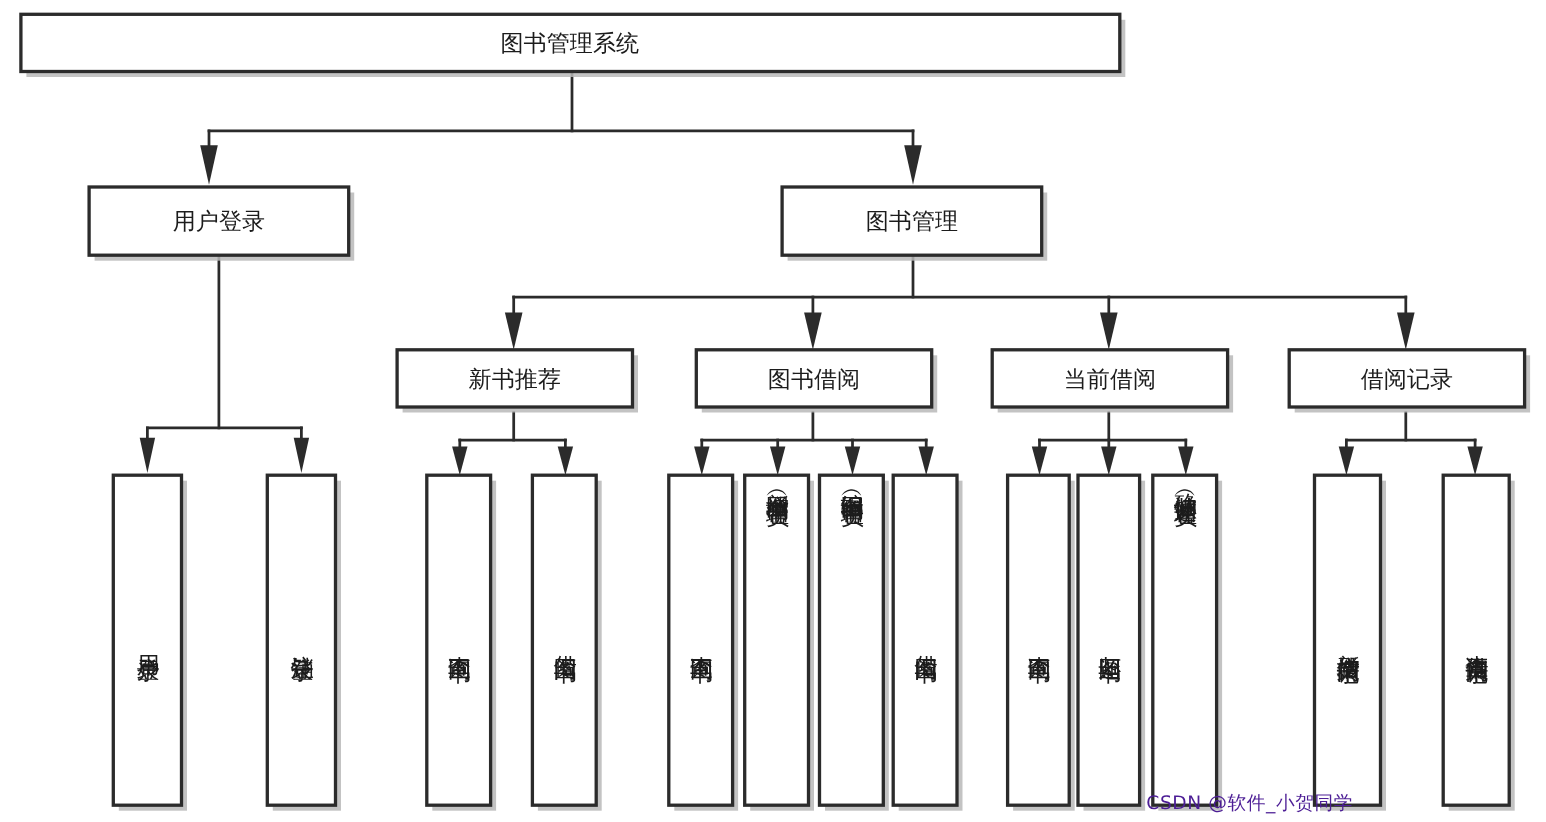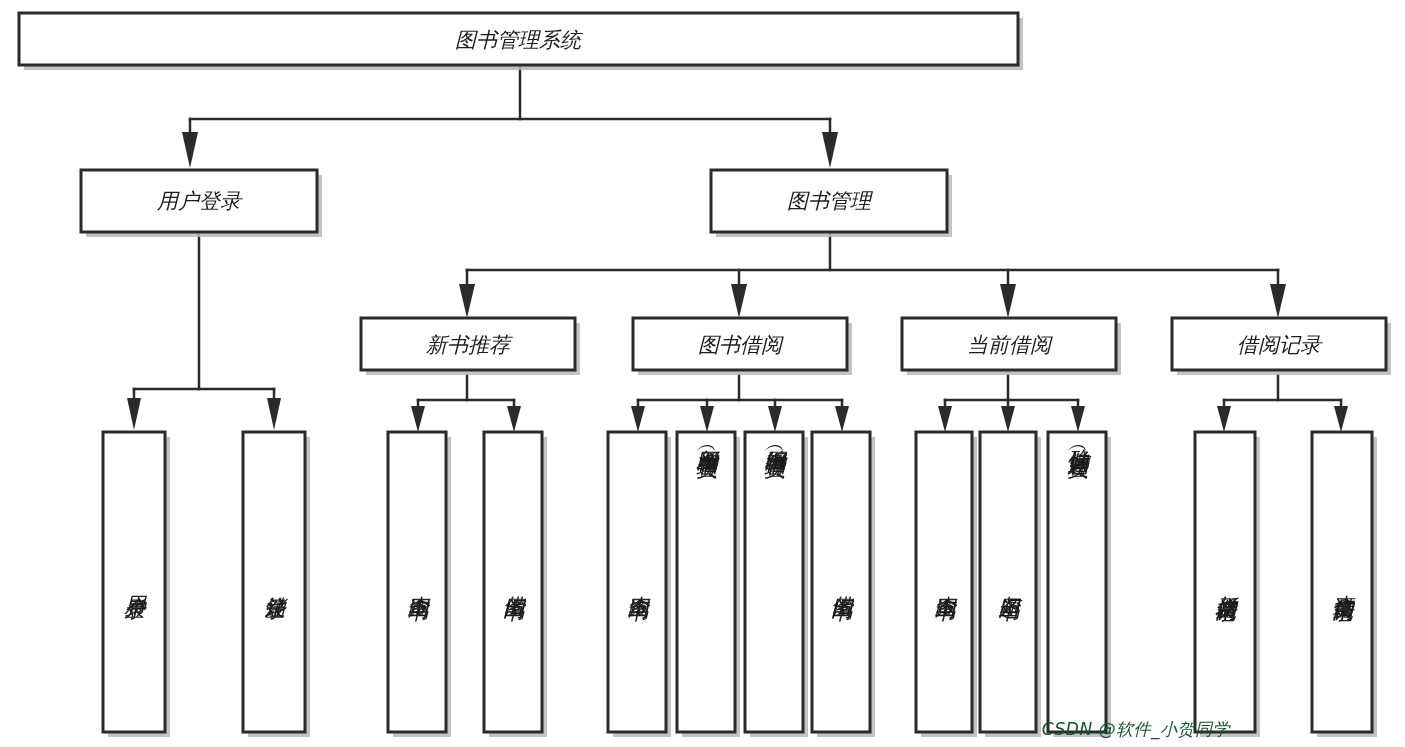--- a/index.html
+++ b/index.html
@@ -11,21 +11,20 @@
     width: 1405px;
     height: 747px;
     font-family: "DejaVu Sans", "Liberation Sans", sans-serif;
     overflow: hidden;
     position: relative;
   }
   #diagram-root {
     position: relative;
     width: 1236px;
     height: 747px;
-    font-style: italic;
   }
   svg#tree-svg {
     position: absolute;
     top: 0;
     left: 0;
     width: 1405px;
     height: 747px;
   }
   .node-box {
     fill: #ffffff;
@@ -72,21 +71,21 @@
     letter-spacing: 1.5px;
     text-align: center;
     white-space: nowrap;
   }
   #watermark {
     position: absolute;
     right: 6px;
     bottom: 6px;
     font-family: "DejaVu Sans", "Liberation Sans", sans-serif;
     font-size: 17px;
-    color: #14532d;
+    color: #4c1d95;
     letter-spacing: 0.5px;
     white-space: nowrap;
   }
 </style>
 </head>
 <body>
 
 <div id="diagram-root">
 
   <svg id="tree-svg" viewBox="0 0 1405 747">

